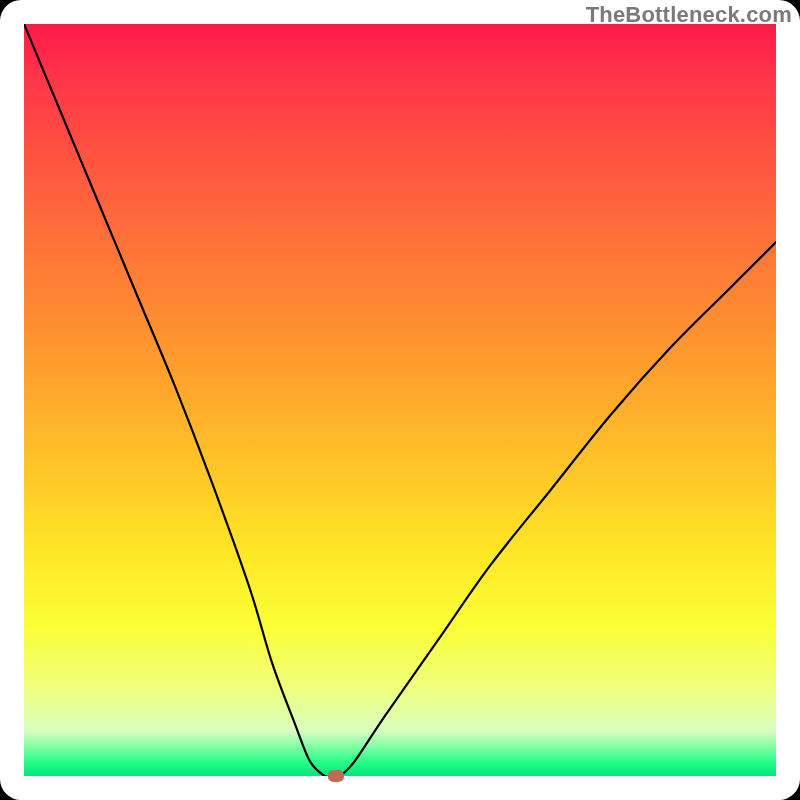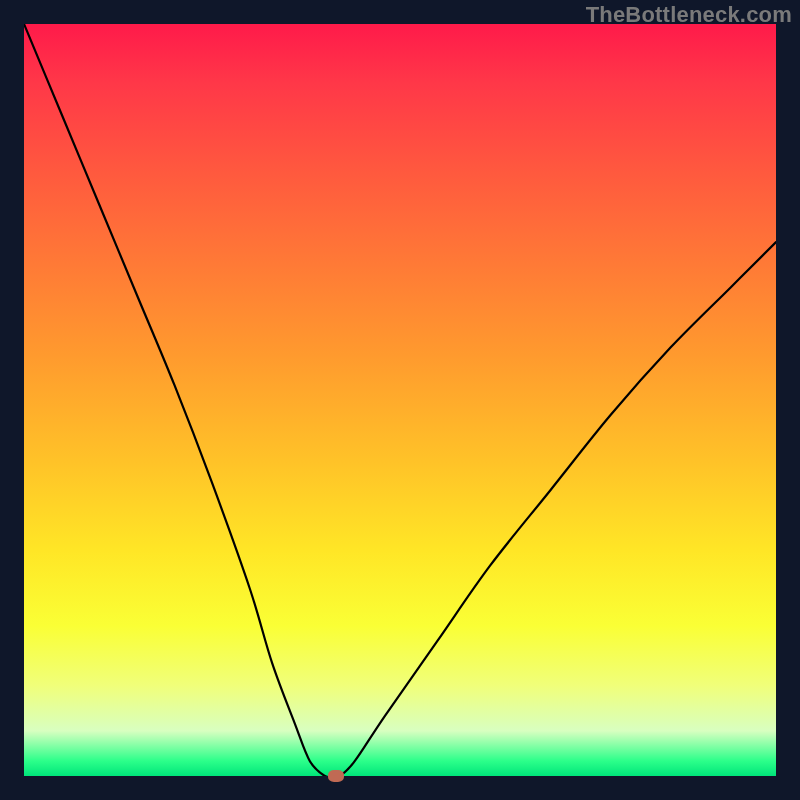--- a/index.html
+++ b/index.html
@@ -1,21 +1,22 @@
 <!DOCTYPE html>
 <html><head>
 <meta charset="utf-8">
 <style>
   * { margin: 0; padding: 0; box-sizing: border-box; }
   html, body { width: 800px; height: 800px; overflow: hidden; background: #000; }
   .frame {
     width: 800px;
     height: 800px;
-    background: #0f172a;
+    background: #ffffff;
     position: relative;
+    border-radius: 21px;
   }
   .plot-area {
     position: absolute;
     left: 24px;
     top: 24px;
     width: 752px;
     height: 752px;
     background: linear-gradient(to bottom,
       #ff1a4a 0%,
       #ff3848 8%,

